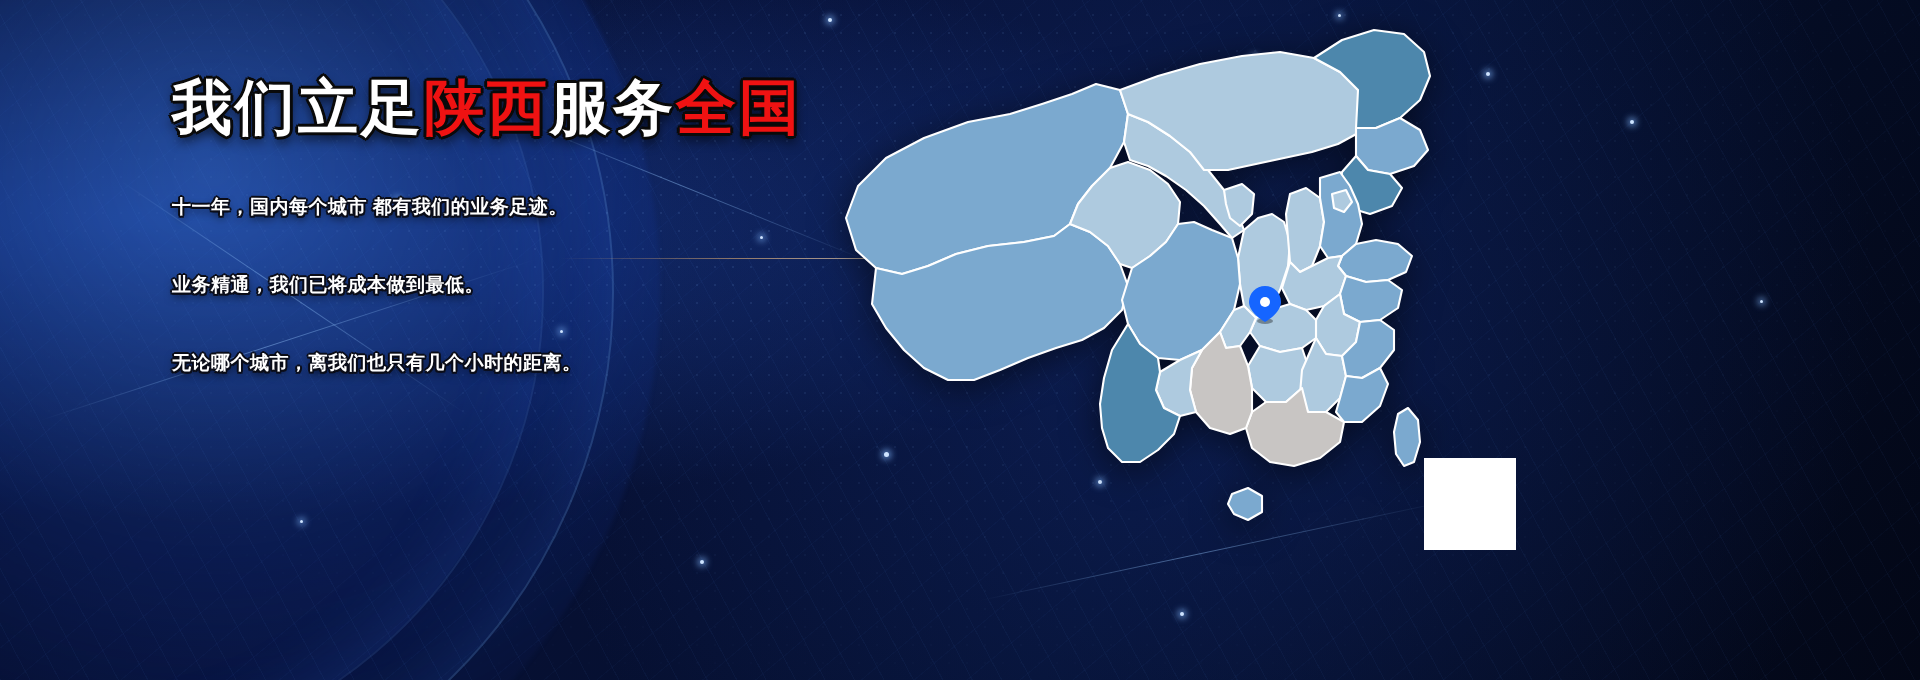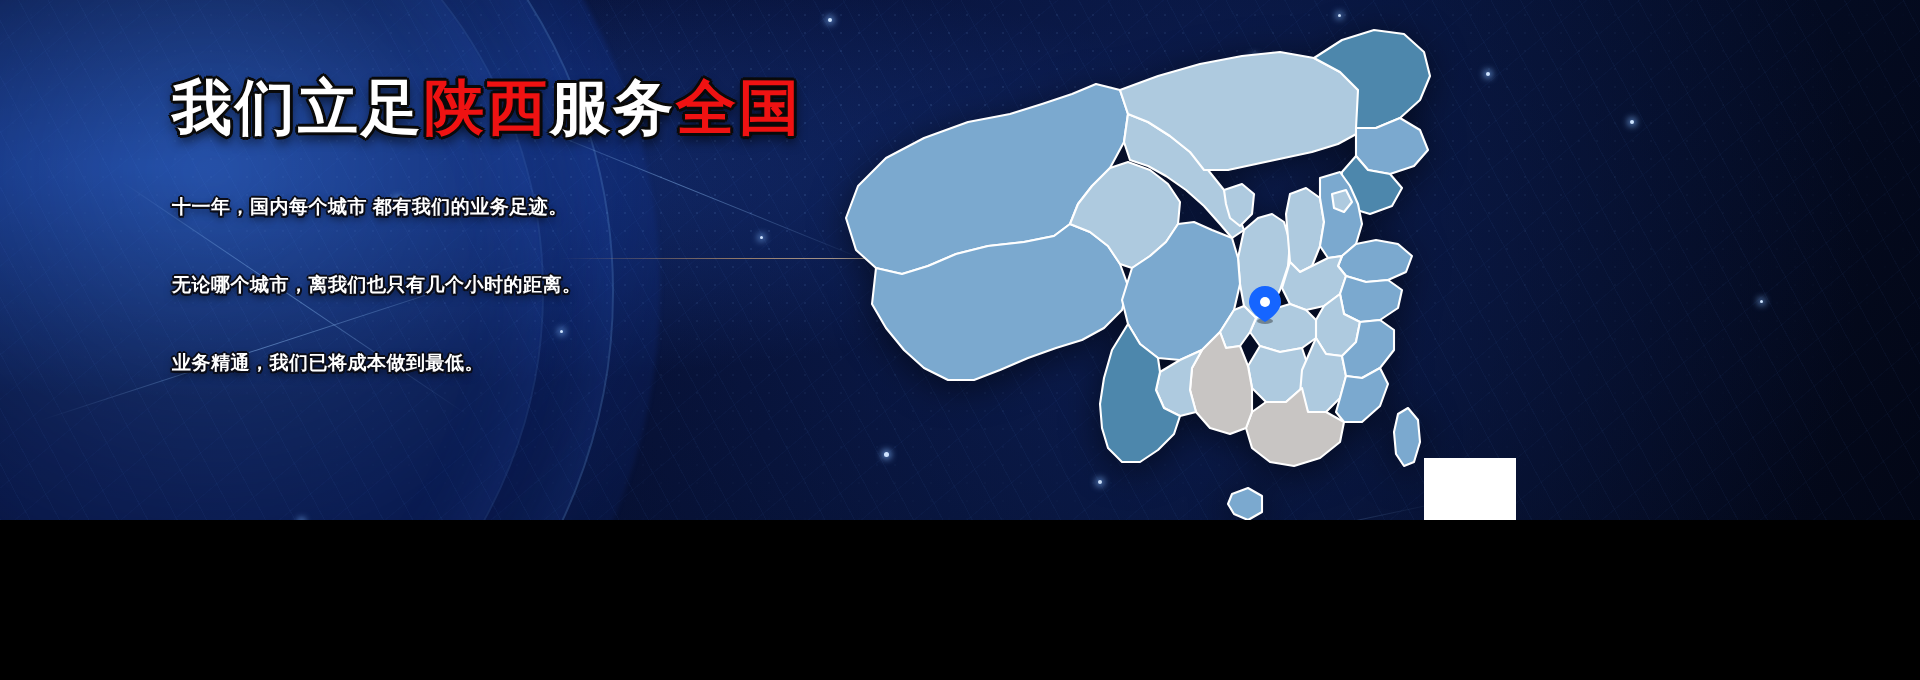--- a/index.html
+++ b/index.html
@@ -3,21 +3,21 @@
 <meta charset="utf-8">
 <style>
   html, body {
     margin: 0;
     padding: 0;
     background: #000;
   }
   #banner {
     position: relative;
     width: 1920px;
-    height: 520px;
+    height: 680px;
     overflow: hidden;
     font-family: "Liberation Sans", "DejaVu Sans", sans-serif;
     background: #04081c;
   }
 
   
   .bg-base {
     position: absolute;
     inset: 0;
     background:
@@ -215,22 +215,22 @@
 
   <div class="hairline"></div>
 
   <div class="copy">
     <div class="headline">
       <span>我们立足</span><span class="hl-red">陕西</span><span>服务</span><span class="hl-red">全国</span>
     </div>
 
     <div class="body-lines">
       <div class="body-line">十一年，国内每个城市 都有我们的业务足迹。</div>
+      <div class="body-line">业务精通，我们已将成本做到最低。</div>
       <div class="body-line">无论哪个城市，离我们也只有几个小时的距离。</div>
-      <div class="body-line">业务精通，我们已将成本做到最低。</div>
     </div>
   </div>
 
   <div class="map-wrap">
     <svg viewBox="0 0 680 545" xmlns="http://www.w3.org/2000/svg">
 
       <path class="prov" fill="#7ba9cf" d="M18 200 L30 168 L58 140 L96 120 L140 104 L182 96 L214 86 L244 76 L268 66 L292 72 L300 96 L296 124 L282 150 L264 168 L250 186 L242 206 L226 218 L196 224 L160 228 L128 236 L100 248 L74 256 L48 250 L28 232 Z"></path>
 
       <path class="prov" fill="#7ba9cf" d="M48 250 L74 256 L100 248 L128 236 L160 228 L196 224 L226 218 L242 206 L262 214 L280 228 L292 246 L300 268 L294 292 L276 310 L254 322 L228 330 L200 340 L172 352 L146 362 L120 362 L96 350 L76 332 L58 310 L44 286 Z"></path>
 

